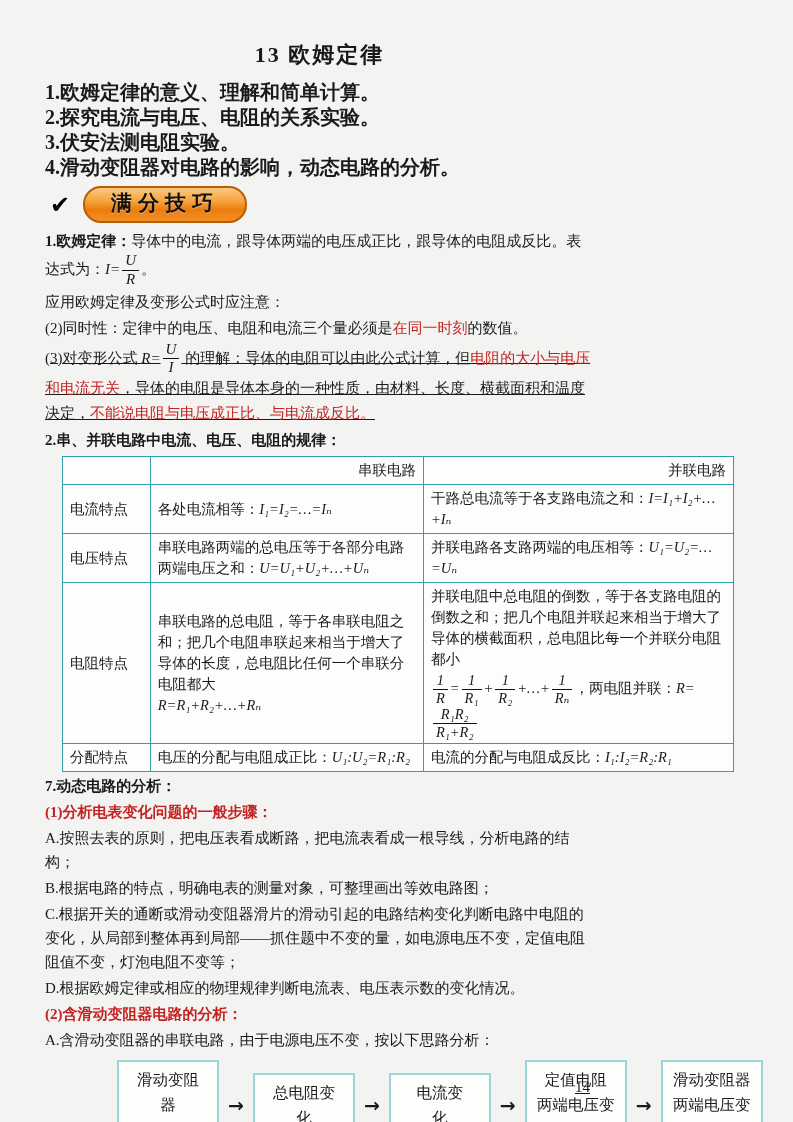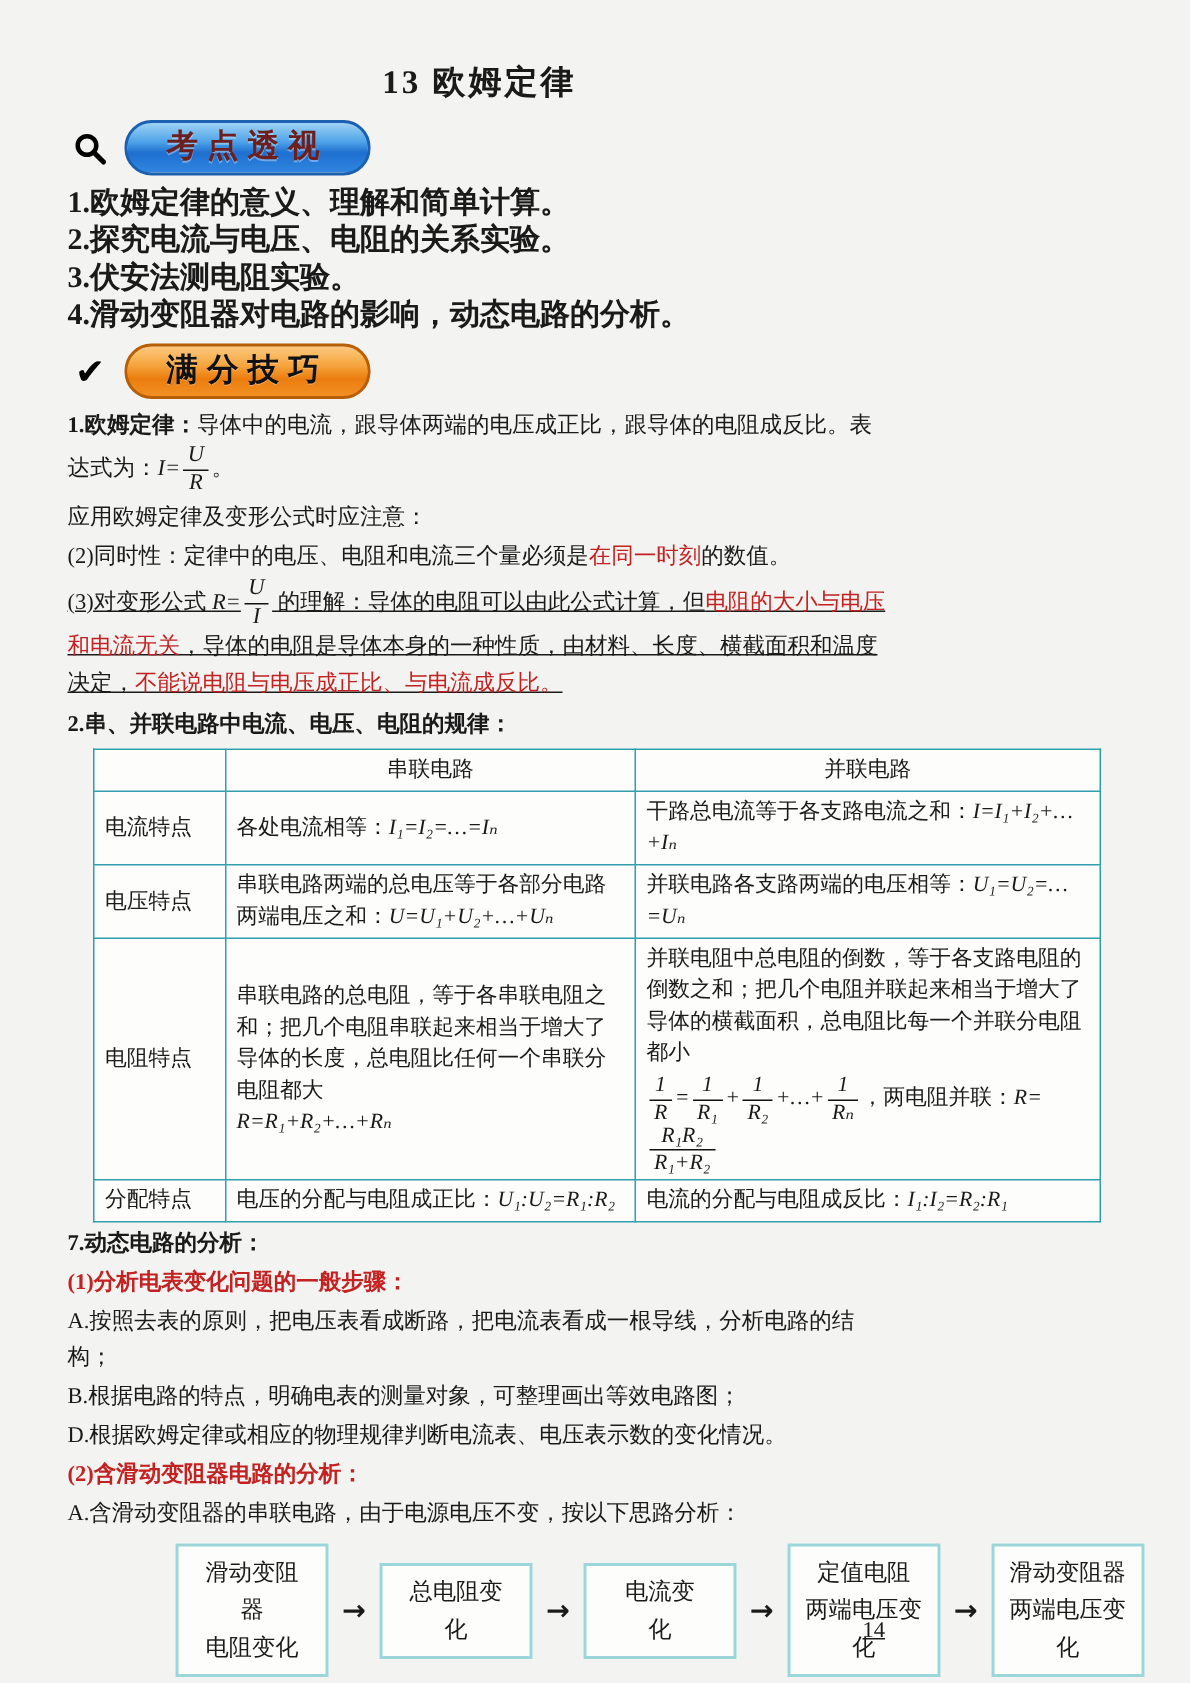--- a/index.html
+++ b/index.html
@@ -71,21 +71,21 @@
     width:672px;
     font-size:14.5px;
     line-height:21px;
     background:#fdfdfc;
   }
   table.rule td,table.rule th{
     border:1.6px solid #2f9fae;
     padding:3px 7px;
     vertical-align:middle;
   }
-  table.rule th{font-weight:normal;text-align:center;}
+  table.rule th{font-weight:normal;text-align:right;}
   td.lbl{text-align:left;width:74px;}
   td.mid{width:262px;}
   td.par{width:300px;}
   .cell-formula-line{display:block;}
   
   .flow{display:flex;align-items:center;margin:8px 0 10px 72px;}
   .flow-box{
     border:2px solid #9bd6da;
     background:#fdfdfc;
     padding:5px 10px;
@@ -107,29 +107,20 @@
     text-decoration:underline;
   }
 </style>
 </head>
 <body>
 
 <div class="page">
 
   <h1 class="doc-title">13  欧姆定律</h1>
 
-  <div class="badge-row">
-    <span class="lead-icon">
-      <svg width="24" height="24" viewBox="0 0 24 24">
-        <circle cx="10" cy="10" r="6.2" fill="none" stroke="#000" stroke-width="3"></circle>
-        <line x1="14.5" y1="14.5" x2="21" y2="21" stroke="#000" stroke-width="3.4" stroke-linecap="round"></line>
-      </svg>
-    </span>
-    <span class="pill pill-blue">考点透视</span>
-  </div>
 
   <div class="list4">
     <div>1.欧姆定律的意义、理解和简单计算。</div>
     <div>2.探究电流与电压、电阻的关系实验。</div>
     <div>3.伏安法测电阻实验。</div>
     <div>4.滑动变阻器对电路的影响，动态电路的分析。</div>
   </div>
 
   <div class="badge-row">
     <span class="lead-icon check-glyph">✔</span>
@@ -189,20 +180,21 @@
       <td class="par"><span>电流的分配与电阻成反比：</span><span class="fm">I₁:I₂=R₂:R₁</span></td>
     </tr>
   </tbody>
     </table>
 
   <div class="txt para bold">7.动态电路的分析：</div>
   <div class="txt para red bold">(1)分析电表变化问题的一般步骤：</div>
 
   <div class="txt para">A.按照去表的原则，把电压表看成断路，把电流表看成一根导线，分析电路的结构；</div>
   <div class="txt para">B.根据电路的特点，明确电表的测量对象，可整理画出等效电路图；</div>
+  <div class="txt para">C.根据开关的通断或滑动变阻器滑片的滑动引起的电路结构变化判断电路中电阻的变化，从局部到整体再到局部——抓住题中不变的量，如电源电压不变，定值电阻阻值不变，灯泡电阻不变等；</div>
   <div class="txt para">D.根据欧姆定律或相应的物理规律判断电流表、电压表示数的变化情况。</div>
 
   <div class="txt para red bold">(2)含滑动变阻器电路的分析：</div>
   <div class="txt para">A.含滑动变阻器的串联电路，由于电源电压不变，按以下思路分析：</div>
 
   <div class="flow">
     <span class="flow-box">滑动变阻
 器
 电阻变化</span>
     <span class="flow-arrow">→</span>

